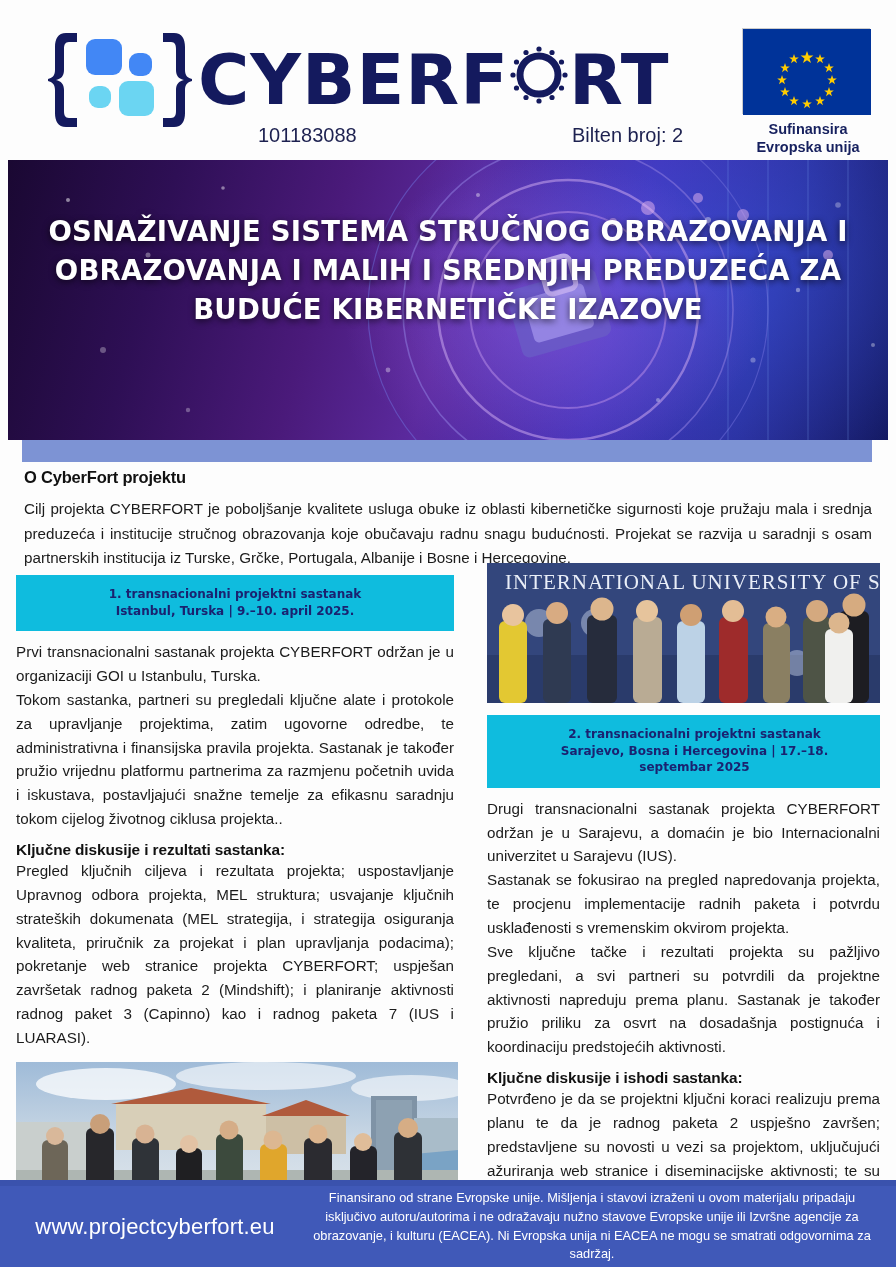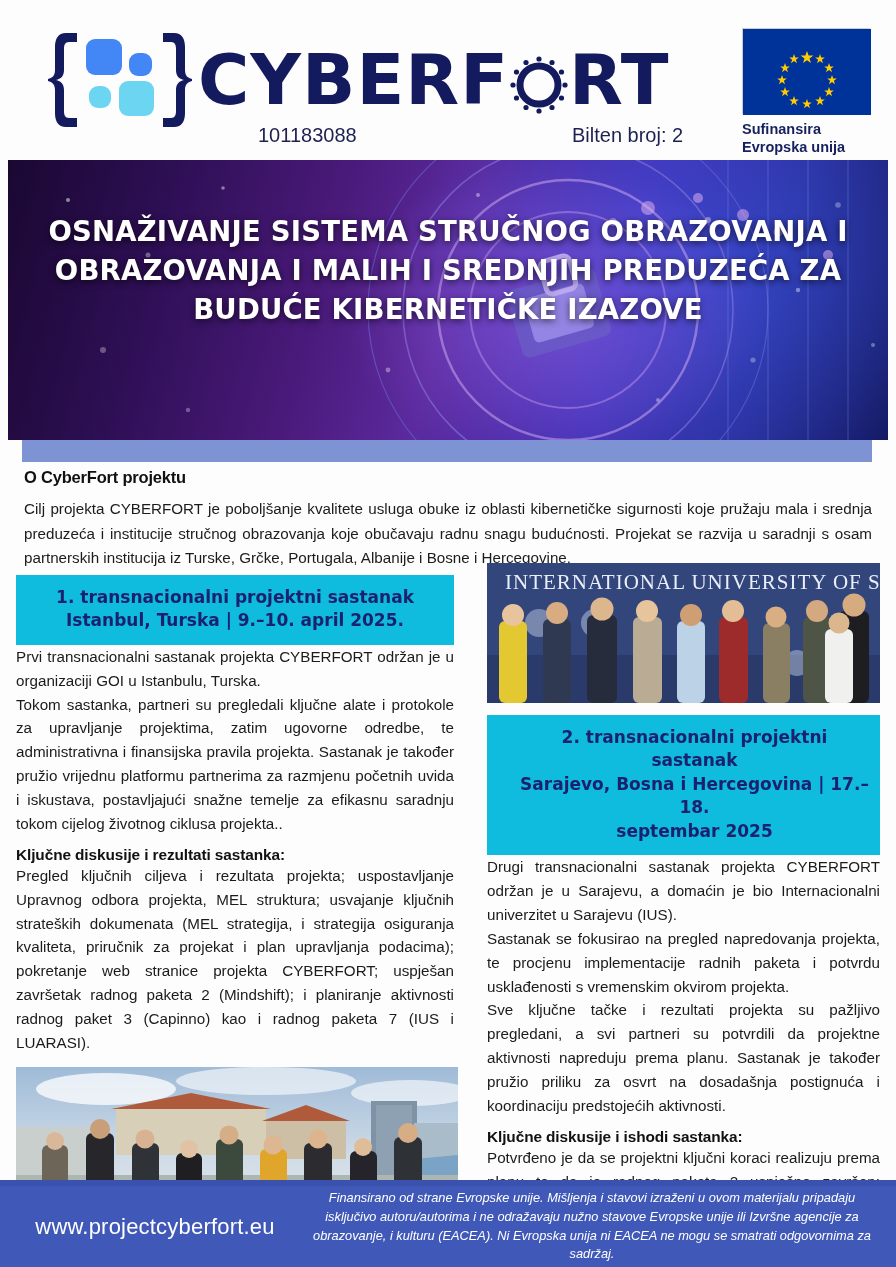--- a/index.html
+++ b/index.html
@@ -27,37 +27,37 @@
   .sq4 { left: 73px; top: 51px; width: 35px; height: 35px; background: #6bd5f2; }
 
   .wordmark {
     font-family: "DejaVu Sans", sans-serif;
     font-weight: 700;
     font-size: 70px;
     letter-spacing: 1px;
     color: #141a5e;
     line-height: 1;
     display: flex;
-    align-items: flex-end;
+    align-items: flex-start;
     margin-left: 4px;
   }
   .wm-o-stars { position: relative; display: inline-block; width: 60px; height: 60px; vertical-align: middle; }
   .wm-o-stars svg { position: absolute; left: 0; top: 0; }
 
   .meta-row { position: absolute; left: 0; top: 124px; width: 720px; height: 30px; margin-left: 32px; }
   .proj-no {
     position: absolute; left: 226px; top: 0;
     font-size: 20px; color: #1d2150; font-family: "Liberation Sans", sans-serif;
   }
   .bilten {
     position: absolute; left: 540px; top: 0;
     font-size: 20px; color: #1d2150; font-family: "Liberation Sans", sans-serif;
   }
 
-  .eu-block { position: absolute; right: 22px; top: 28px; width: 132px; text-align: left; }
+  .eu-block { position: absolute; right: 22px; top: 28px; width: 132px; text-align: center; }
   .eu-flag { width: 128px; height: 86px; background: #039; position: relative; border: 1px solid #ccc; }
   .eu-caption {
     margin-top: 6px; font-size: 14.5px; font-weight: bold; color: #16205e; line-height: 1.25;
   }
 
   
   .hero {
     position: absolute; left: 8px; top: 160px; width: 880px; height: 280px;
     overflow: hidden;
     background:
@@ -98,29 +98,30 @@
   }
 
   .col-left  { position: absolute; left: 16px;  top: 107px; width: 438px; }
   .col-right { position: absolute; left: 487px; top: 95px;  width: 393px; }
 
   .cyanbox {
     background: #0fbcde;
     color: #1a2270;
     font-family: "DejaVu Sans", sans-serif;
     font-weight: 700;
-    font-size: 17px;
+    font-size: 12px;
     line-height: 1.38;
     text-align: center;
     padding: 11px 10px 12px;
   }
   .cyanbox span { display: block; }
 
   .body-p {
     font-size: 15.2px; color: #1b1b1b; line-height: 1.57; text-align: justify;
+    margin-top: 9px;
   }
   .body-p.tight { margin-top: 0; }
   .sub-h {
     font-size: 15.4px; font-weight: bold; color: #111; margin-top: 10px; letter-spacing: -.1px;
   }
 
   
   .photo { position: relative; overflow: hidden; background: #8899aa; }
   .photo-sarajevo { width: 393px; height: 140px; }
   .photo-istanbul { width: 442px; height: 160px; margin-top: 12px; }
@@ -129,21 +130,21 @@
   .footer {
     position: absolute; left: 0; top: 1186px; width: 896px; height: 81px;
     background: #4059b8; display: flex; align-items: center;
   }
   .foot-url {
     width: 310px; text-align: center; color: #ffffff;
     font-size: 22px; font-family: "Liberation Sans", sans-serif; letter-spacing: .2px;
   }
   .foot-disc {
     flex: 1; padding-right: 22px; color: #ffffff;
-    font-size: 12.8px; line-height: 1.45; text-align: center; font-style: italic;
+    font-size: 12.8px; line-height: 1.45; text-align: center;
   }
   .footer-top-strip {
     position: absolute; left: 0; top: 1180px; width: 896px; height: 6px; background: #3a52ad;
   }
 </style>
 </head>
 <body>
 
 <div class="page">
 

